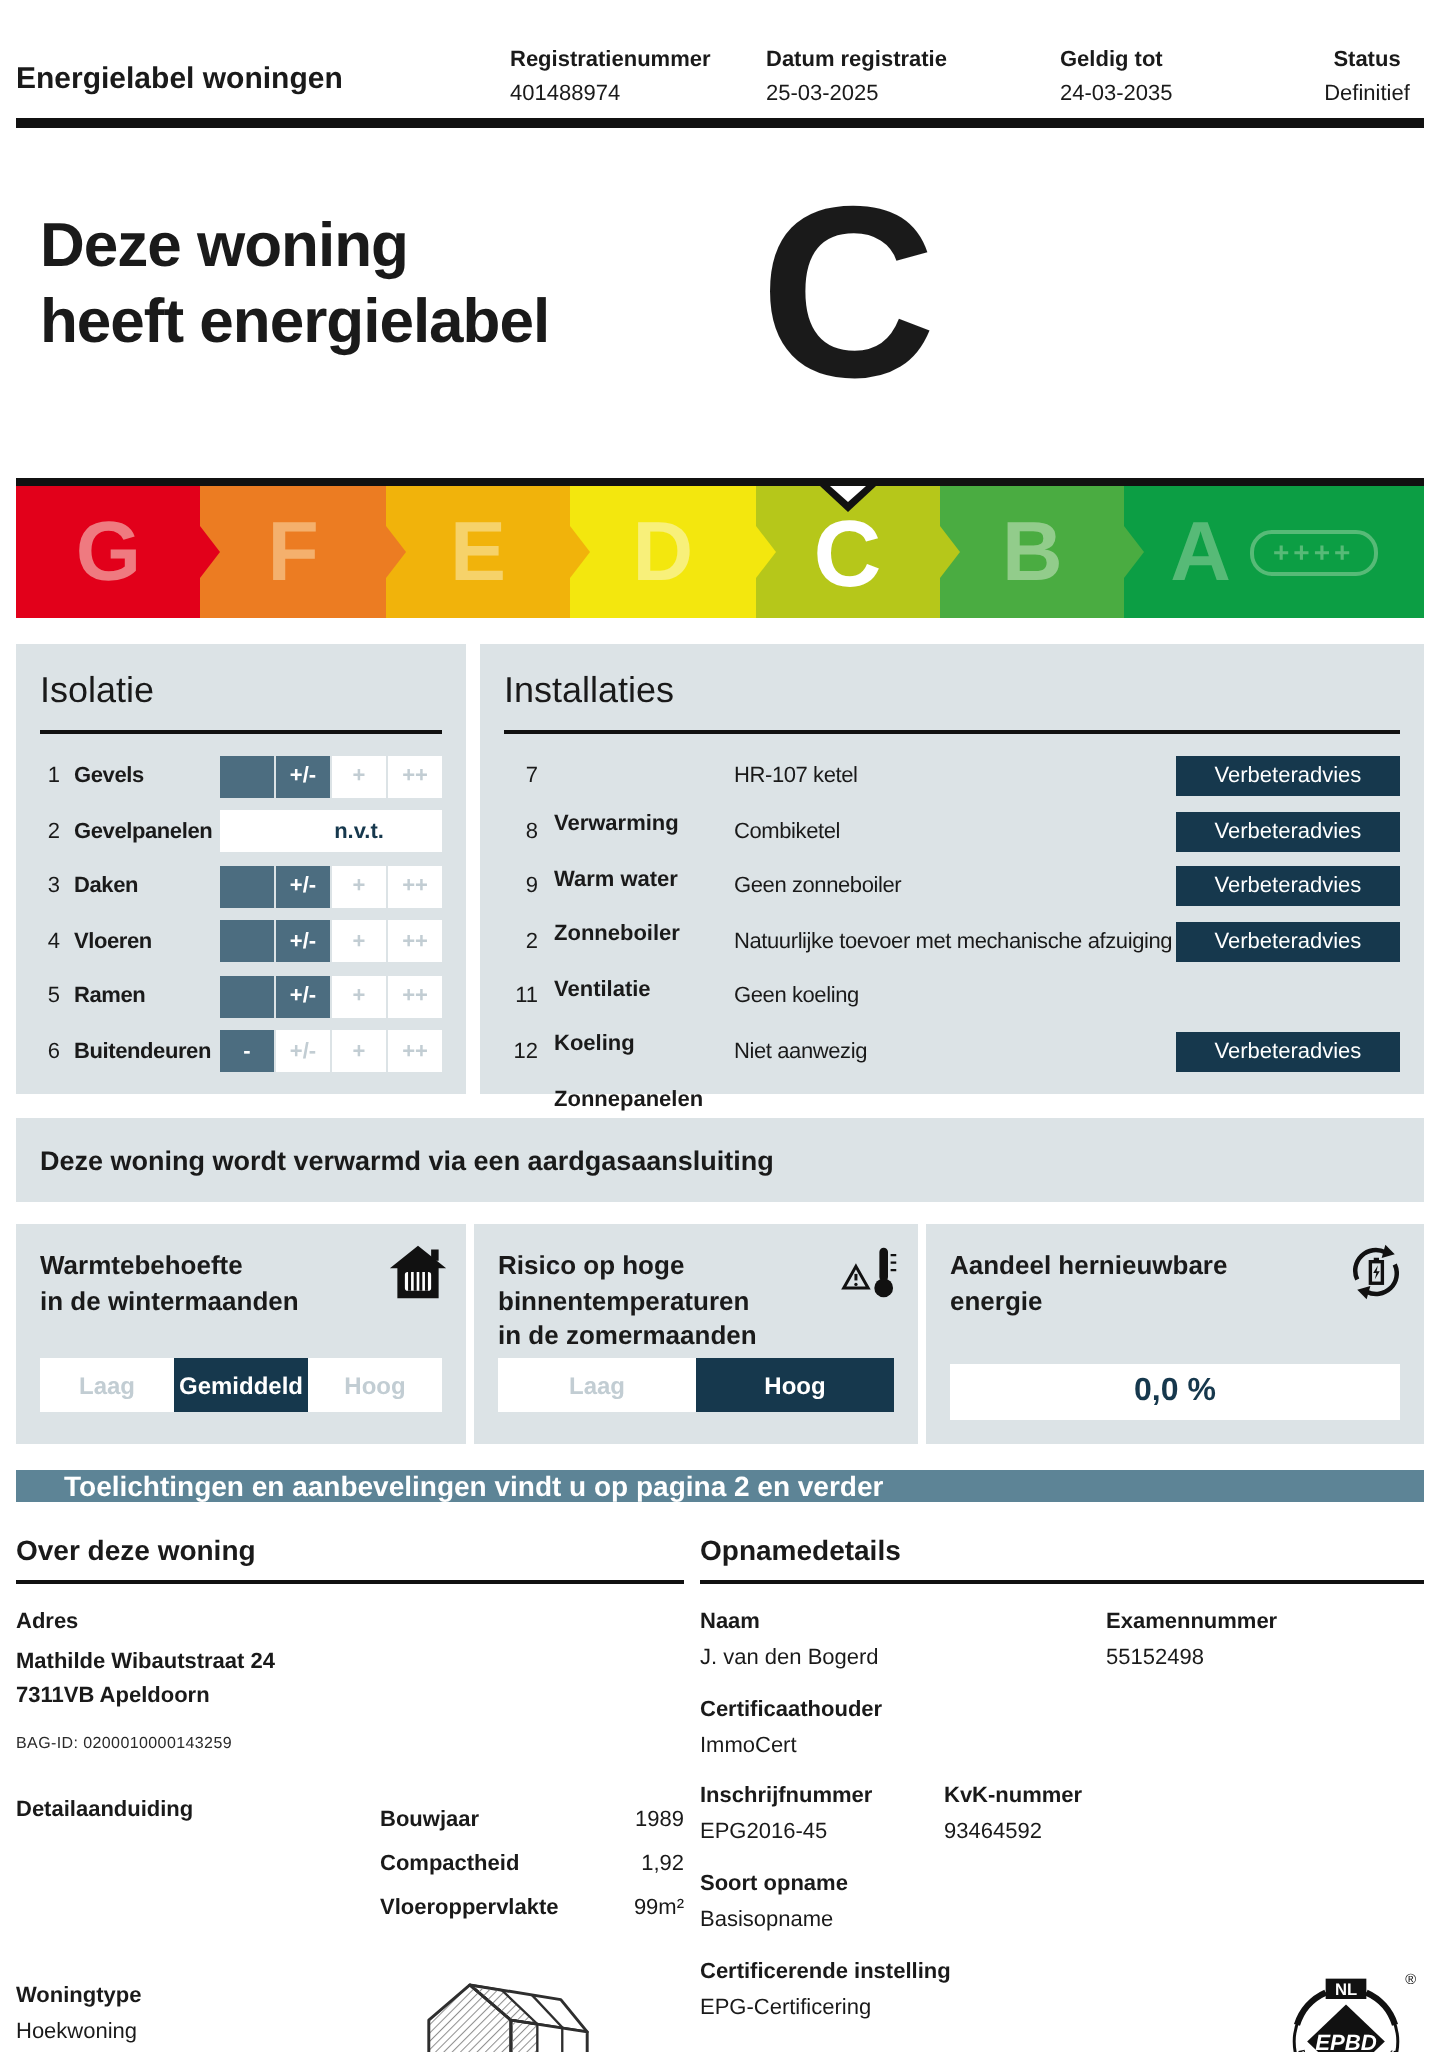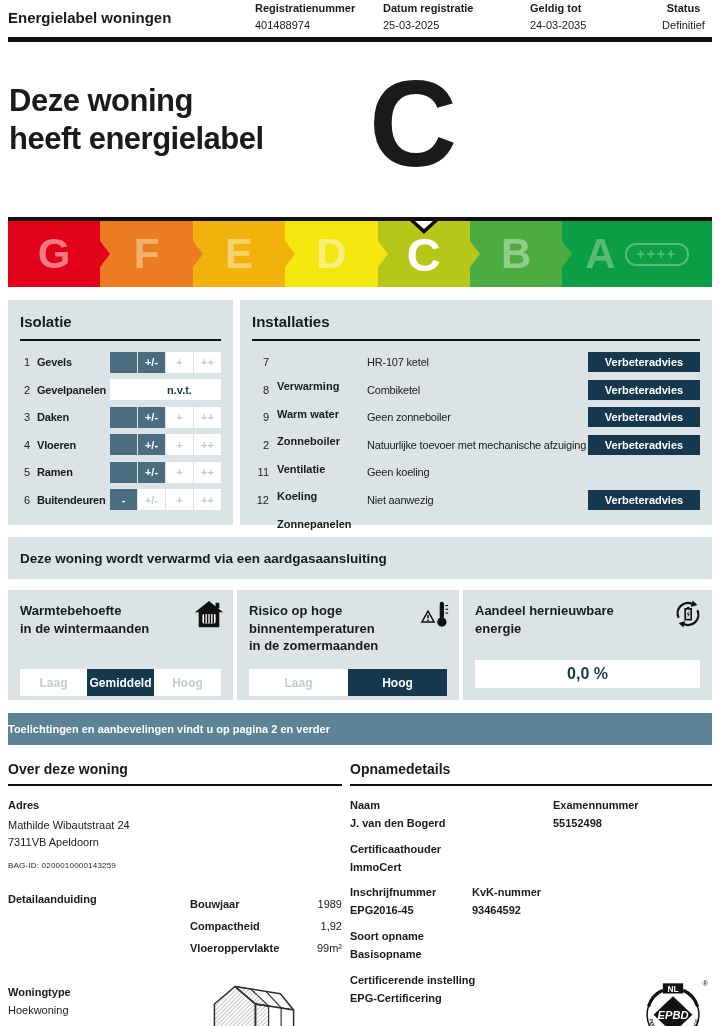--- a/index.html
+++ b/index.html
@@ -3,28 +3,28 @@
 <meta charset="utf-8">
 <style>
   * { margin:0; padding:0; box-sizing:border-box; }
   body { background:#fff; }
   .page {
     width:720px; height:1026px; background:#fff; color:#1a1a1a;
     font-family:"Liberation Sans","DejaVu Sans",sans-serif;
     position:relative; overflow:hidden;
   }
   
-  .header { display:flex; padding:2px 8px 5px; align-items:flex-start; }
+  .header { display:flex; padding:24px 8px 5px; align-items:flex-start; }
   .header-title { width:247px; font-size:15px; font-weight:bold; padding-top:7px; }
   .meta-col { font-size:11px; line-height:1.2; }
   .meta-col.c1 { width:128px; } .meta-col.c2 { width:147px; } .meta-col.c3 { width:125px; } .meta-col.c4 { flex:1;text-align:center; }
   .meta-label { font-weight:bold; margin-bottom:4px; }
   .top-rule { height:5px; background:#111; margin:0 8px; }
   
-  .hero { display:flex; padding:30px 9px 0; height:165px; }
+  .hero { display:flex; padding:30px 20px 0; height:165px; }
   .hero-title { width:360px; font-size:31px; font-weight:bold; line-height:1.2; letter-spacing:-0.5px; white-space:pre-line; padding-top:10px; }
   .hero-label { font-size:122px; font-weight:bold; line-height:0.92; margin-top:-4px; }
   
   .bar-wrap { margin:10px 8px 0; position:relative; }
   .bar-top { height:4px; background:#111; }
   .bar { display:flex; height:66px; }
   .seg { position:relative; flex:1; display:flex; align-items:center; justify-content:center; }
   .seg.wide { flex:1.62; }
   .seg:not(:last-child)::after {
     content:""; position:absolute; right:-10px; top:50%; margin-top:-13px;
@@ -36,73 +36,73 @@
   .seg-badge { display:inline-block; margin-left:9px; border:2px solid; border-radius:11px; font-size:14px; font-weight:bold; letter-spacing:2px; padding:1px 10px 2px; }
   .notch { position:absolute; top:0; left:50%; transform:translateX(-50%); width:0; height:0;
     border-left:14px solid transparent; border-right:14px solid transparent; border-top:13px solid #111; z-index:2; }
   .notch::after { content:""; position:absolute; left:-9px; top:-13px;
     border-left:9px solid transparent; border-right:9px solid transparent; border-top:8px solid #fff; }
   
   .panels { display:flex; gap:7px; margin:13px 8px 0; }
   .panel { background:#dce3e6; padding:11px 12px; height:225px; }
   .panel.p-iso { width:225px; }
   .panel.p-inst { flex:1; }
-  .panel-h { font-size:15px; font-weight:bold; margin:2px 0 9px; }
+  .panel-h { font-size:18px; font-weight:normal; margin:2px 0 9px; }
   .hrule { height:2px; background:#111; margin-bottom:7px; }
   .iso-row { display:flex; align-items:center; height:27.5px; font-size:11px; }
   .iso-num { width:10px; text-align:right; margin-right:7px; }
   .iso-label { font-weight:bold; flex:1; letter-spacing:-0.2px; }
   .cells { display:flex; gap:1px; }
   .cell { width:27px; height:21px; display:flex; align-items:center; justify-content:center; font-weight:bold; font-size:11px; }
   .cell.dark { background:#4c6d80; color:#fff; }
   .cell.light { background:#fff; color:#c2cdd3; }
   .nvt { width:111px; height:21px; background:#fff; color:#16384d; font-weight:bold; font-size:11px; display:flex; align-items:center; justify-content:center;padding-left:28px; }
   .inst-row { display:flex; align-items:center; height:27.5px; font-size:11px; }
   .inst-num { width:17px; text-align:right; margin-right:8px; }
   .inst-label { font-weight:bold; width:90px;margin-top:48px; }
   .inst-value { flex:1; white-space:nowrap; letter-spacing:-0.2px; }
-  .advice-btn { width:112px; height:20px; background:#16384d; color:#fff; border:0; font-family:inherit; font-weight:bold; font-size:11px; display:flex; align-items:center; justify-content:center; cursor:pointer; }
+  .advice-btn { width:112px; height:20px; background:#16384d; color:#fff; border:0; font-family:inherit; font-weight:normal; font-size:11px; display:flex; align-items:center; justify-content:center; cursor:pointer; }
   
   .gas-band { margin:12px 8px 0; height:42px; background:#dce3e6; display:flex; align-items:center; padding:0 12px; font-weight:bold; font-size:13.5px; }
   
   .ind-row { display:flex; gap:4px; margin:11px 8px 0; }
   .ind { background:#dce3e6; height:110px; position:relative; padding:12px; }
   .ind.w1 { width:225px; } .ind.w2 { width:222px; } .ind.w3 { flex:1; }
   .ind-title { font-weight:bold; font-size:13px; line-height:1.32; white-space:pre-line; padding-right:34px; }
   .ind-icon { position:absolute; top:9px; right:9px; width:30px; height:30px; }
-  .levels { position:absolute; left:12px; right:12px; bottom:4px; height:27px; display:flex; }
+  .levels { position:absolute; left:12px; right:12px; bottom:16px; height:27px; display:flex; }
   .level { flex:1; display:flex; align-items:center; justify-content:center; font-weight:bold; font-size:12px; }
   .level.off { background:#fff; color:#c2cdd3; }
   .level.on { background:#16384d; color:#fff; }
   .renew-value { position:absolute; left:12px; right:12px; bottom:12px; height:28px; background:#fff; color:#16384d; font-weight:bold; font-size:16px; display:flex; align-items:center; justify-content:center; }
   
-  .notice { margin:13px 8px 0; height:32px; background:#5d8496; color:#fff; font-weight:bold; font-size:11px; display:flex; align-items:center; padding:0 0; }
+  .notice { margin:13px 8px 0; height:16px; background:#5d8496; color:#fff; font-weight:bold; font-size:14px; display:flex; align-items:center; padding:0 24px; }
   
   .bottom { display:flex; margin:13px 8px 0; }
   .bcol-left { width:342px; padding-right:8px; }
   .bcol-right { flex:1; position:relative; min-height:272px; }
   .sec-h { font-size:14px; font-weight:bold; margin:3px 0 7px; }
   .hrule2 { height:2px; background:#111; }
   .lbl { font-weight:bold; font-size:11px; }
   .val { font-size:11px; }
   .adres-block { margin-top:13px; }
-  .adres-block .val { margin-top:6px; line-height:1.55; }
+  .adres-block .val { margin-top:6px; line-height:1.55;font-weight:bold; }
   .bag { margin-top:10px; font-size:8px; color:#2a2a2a; letter-spacing:0.2px; }
   .detail-row { margin-top:23px; display:flex;gap:40px; }
   .detail-row .lbl { flex:1; }
   .facts { width:152px; font-size:11px; }
   .fact { display:flex; line-height:2.0; }
   .fact-l { flex:1; font-weight:bold; }
   .fact-v { text-align:right; }
   .woning-block { position:relative; margin-top:27px; min-height:62px; }
   .woning-block .val { margin-top:6px; }
   .house { position:absolute; right:44px; top:-10px; width:88px; height:62px; }
   .pair-row { display:flex; margin-top:13px; }
   .pr-a { flex:1; } .pr-b { width:159px; }
-  .pr-a .val, .pr-b .val, .solo .val { margin-top:6px;font-weight:bold; }
+  .pr-a .val, .pr-b .val, .solo .val { margin-top:6px; }
   .pair-row.second .pr-a { flex:none; width:122px; } .pair-row.second .pr-b { flex:1; }
   .solo { margin-top:14px; }
   .seal { position:absolute; right:2px; bottom:-2px; width:74px; height:76px; }
 </style>
 </head>
 <body>
 
 <div class="page">
 
   <div class="header">

